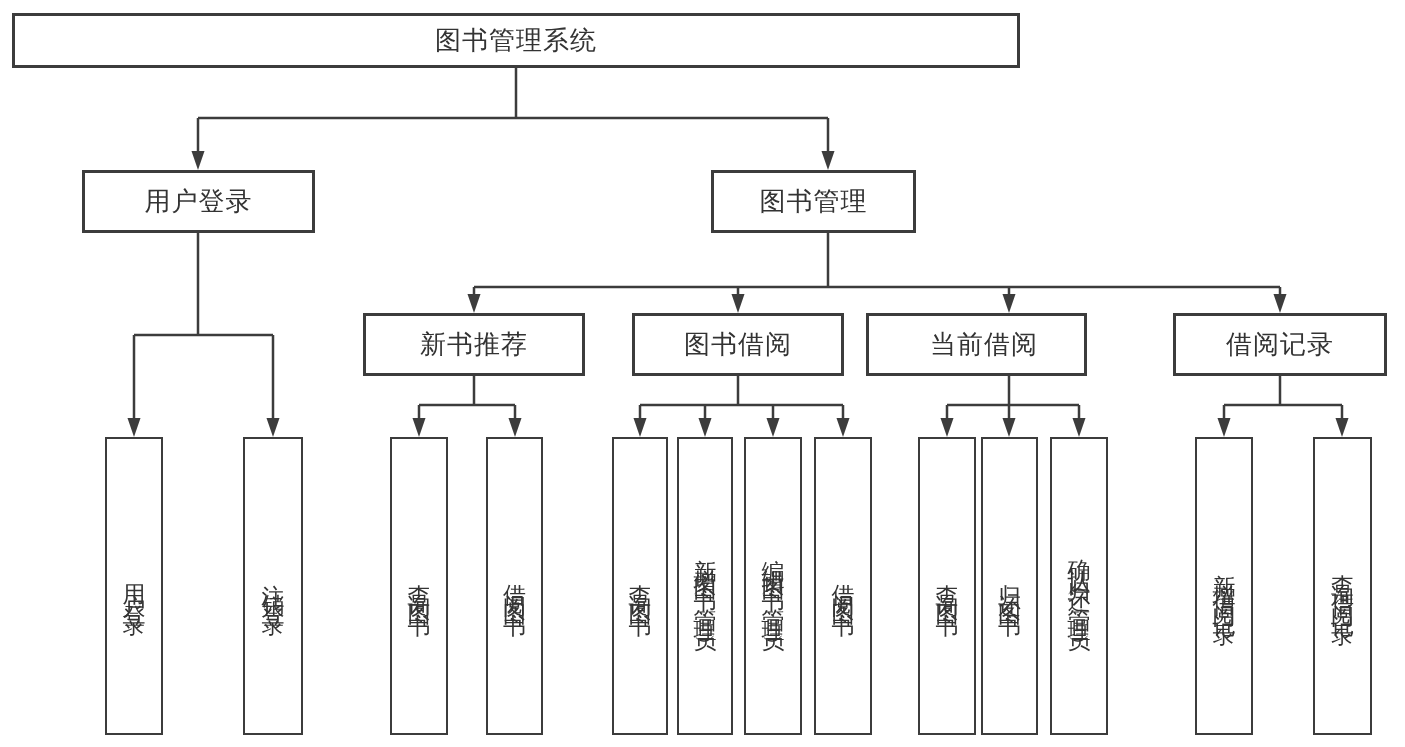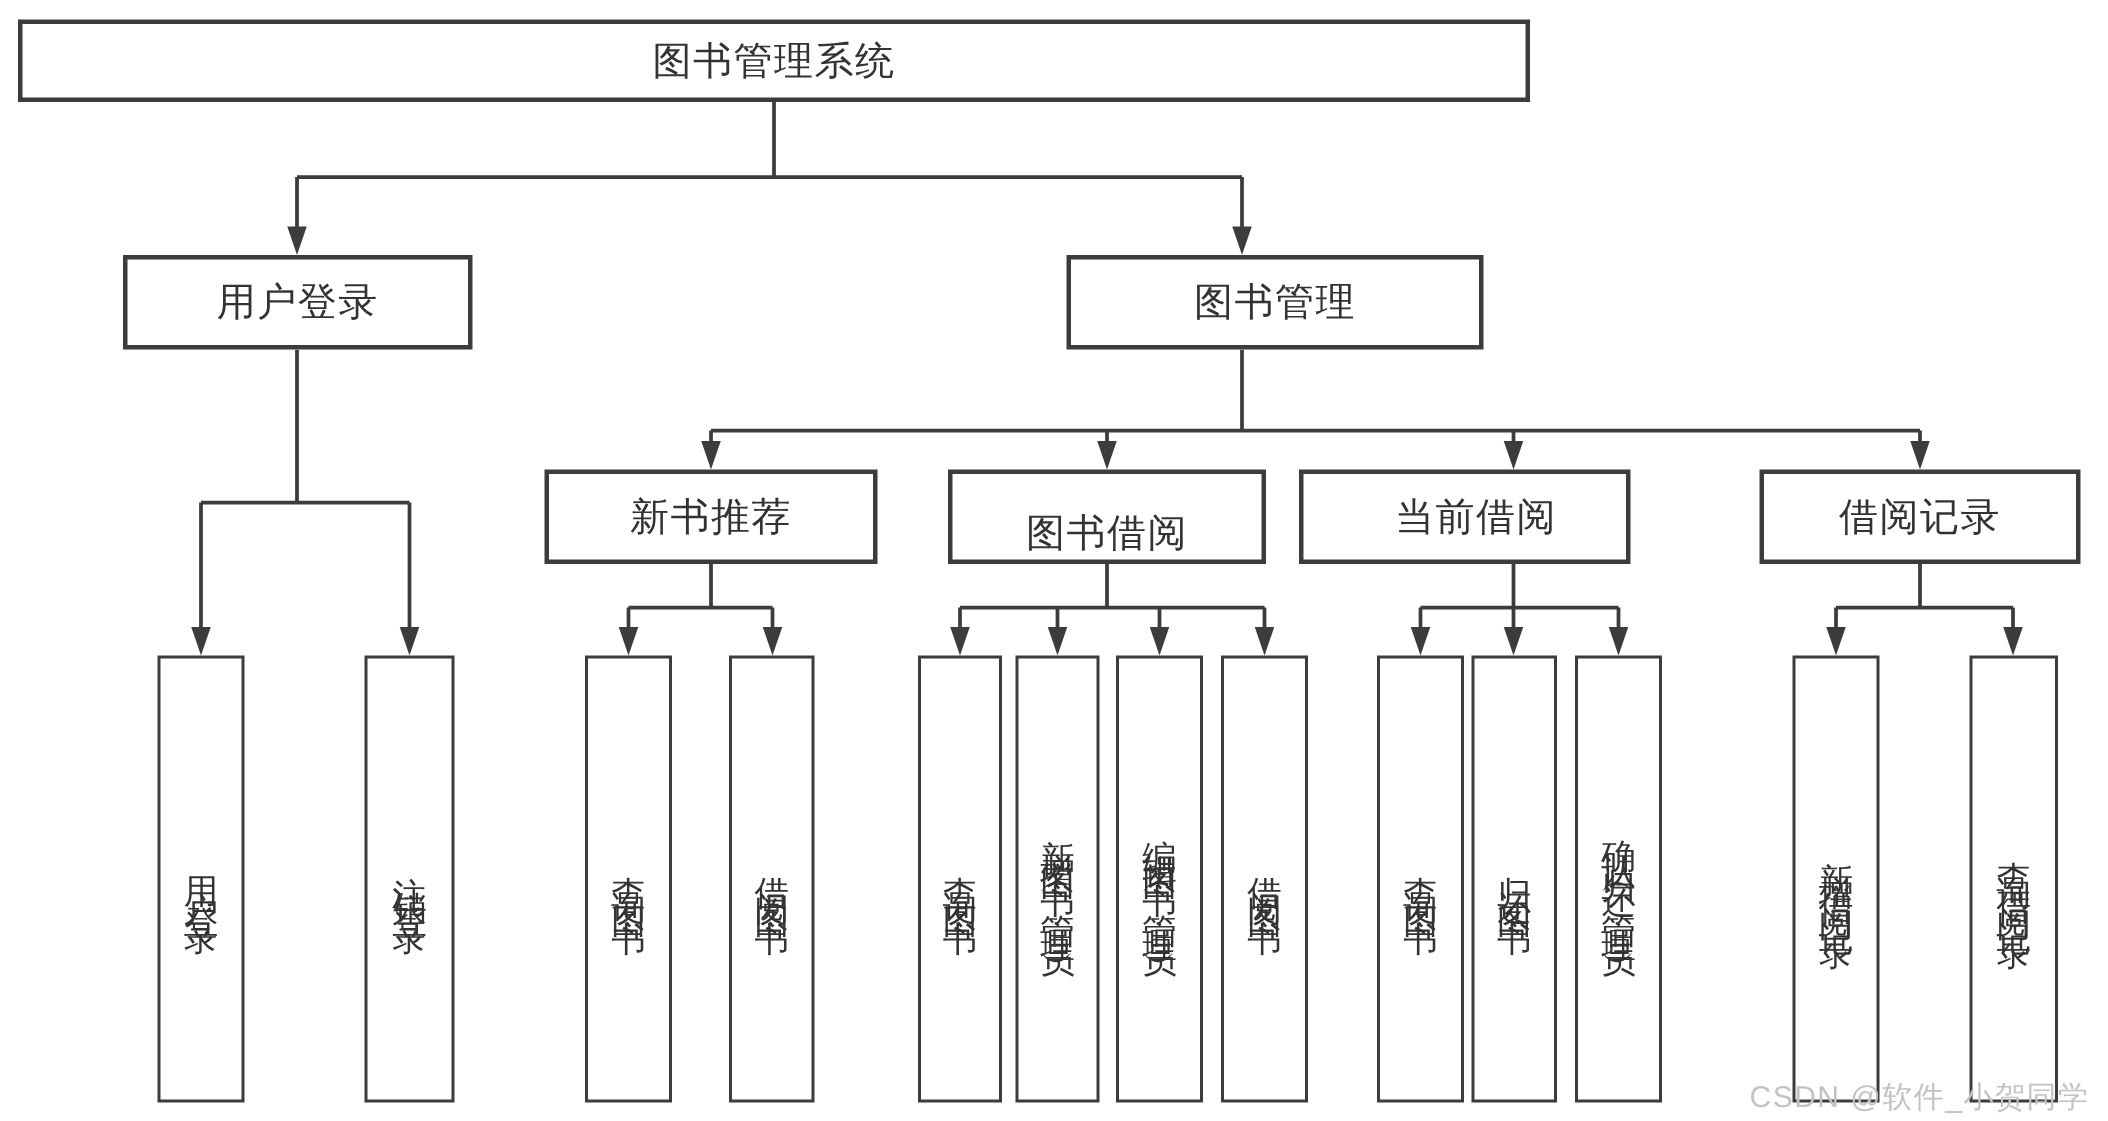--- a/index.html
+++ b/index.html
@@ -69,28 +69,28 @@
     </g>
   </svg>
 
   <div class="node h-node" style="left:12px;top:13px;width:1008px;height:55px;text-align:right;">
     <span>图书管理系统</span>
   </div>
 
   <div class="node h-node" style="left:82px;top:170px;width:233px;height:63px;">
     <span>用户登录</span>
   </div>
-  <div class="node h-node" style="left:711px;top:170px;width:278px;height:63px;">
+  <div class="node h-node" style="left:711px;top:170px;width:205px;height:63px;">
     <span>图书管理</span>
   </div>
 
   <div class="node h-node" style="left:363px;top:313px;width:222px;height:63px;">
     <span>新书推荐</span>
   </div>
-  <div class="node h-node" style="left:632px;top:313px;width:212px;height:63px;align-items:flex-end;">
+  <div class="node h-node" style="left:632px;top:313px;width:212px;height:63px;">
     <span>图书借阅</span>
   </div>
   <div class="node h-node" style="left:866px;top:313px;width:221px;height:63px;padding-left:15px;">
     <span>当前借阅</span>
   </div>
   <div class="node h-node" style="left:1173px;top:313px;width:214px;height:63px;text-align:center;">
     <span>借阅记录</span>
   </div>
 
   <div class="node leaf" style="left:105px;top:437px;width:58px;height:298px;">
@@ -130,15 +130,14 @@
     <span class="vtext">确认归还（管理员）</span>
   </div>
 
   <div class="node leaf" style="left:1195px;top:437px;width:58px;height:298px;">
     <span class="vtext">新增借阅记录</span>
   </div>
   <div class="node leaf" style="left:1313px;top:437px;width:59px;height:298px;">
     <span class="vtext">查询借阅记录</span>
   </div>
 
-  <div class="watermark">CSDN @软件_小贺同学</div>
 
 </div>
 
 </body></html>

